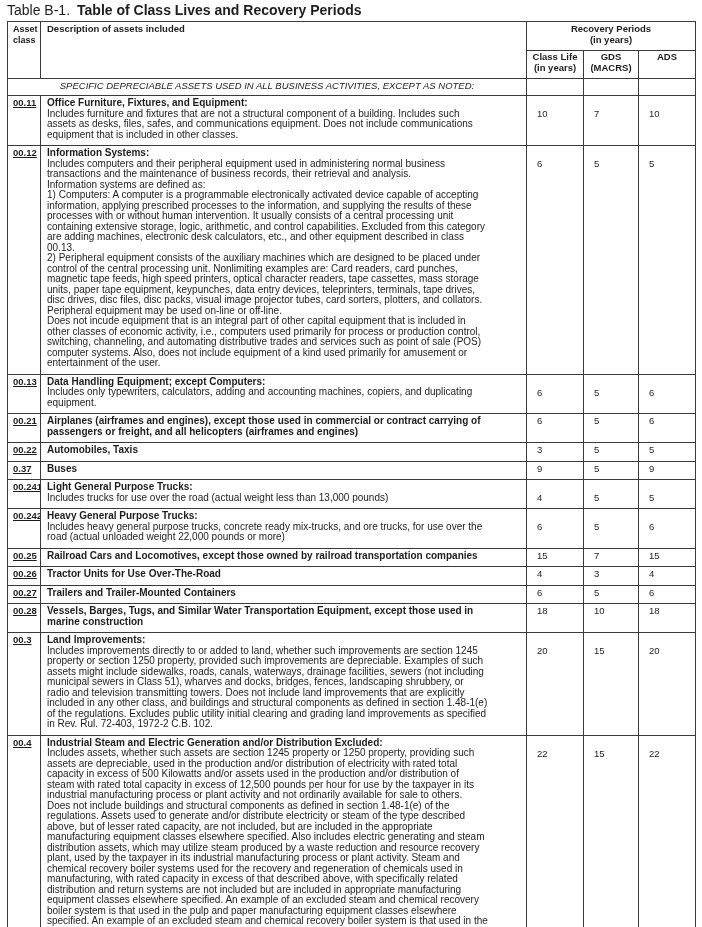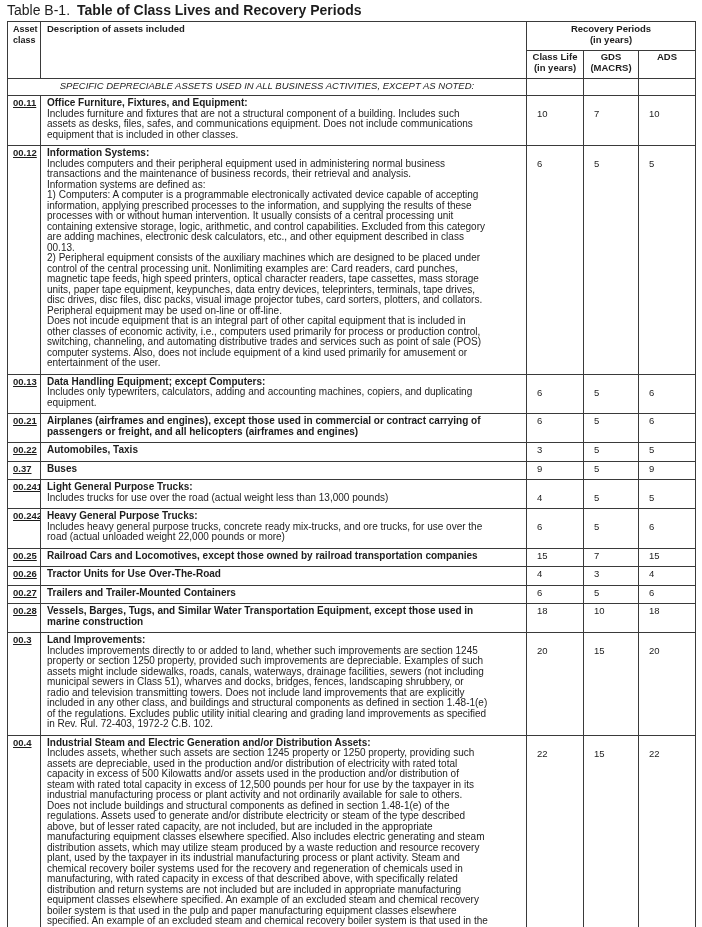--- a/index.html
+++ b/index.html
@@ -266,21 +266,21 @@
     <div class="row-para">Includes improvements directly to or added to land, whether such improvements are section 1245 property or section 1250 property, provided such improvements are depreciable. Examples of such assets might include sidewalks, roads, canals, waterways, drainage facilities, sewers (not including municipal sewers in Class 51), wharves and docks, bridges, fences, landscaping shrubbery, or radio and television transmitting towers. Does not include land improvements that are explicitly included in any other class, and buildings and structural components as defined in section 1.48-1(e) of the regulations. Excludes public utility initial clearing and grading land improvements as specified in Rev. Rul. 72-403, 1972-2 C.B. 102.</div>
           </td>
     <td class="num offset">20</td>
     <td class="num offset">15</td>
     <td class="num offset">20</td>
   </tr>
 
   <tr>
     <td class="asset">00.4</td>
     <td class="desc">
-      <div class="row-title">Industrial Steam and Electric Generation and/or Distribution Assets:</div>
+      <div class="row-title">Industrial Steam and Electric Generation and/or Distribution Excluded:</div>
     <div class="row-para">Includes assets, whether such assets are section 1245 property or 1250 property, providing such assets are depreciable, used in the production and/or distribution of electricity with rated total capacity in excess of 500 Kilowatts and/or assets used in the production and/or distribution of steam with rated total capacity in excess of 12,500 pounds per hour for use by the taxpayer in its industrial manufacturing process or plant activity and not ordinarily available for sale to others. Does not include buildings and structural components as defined in section 1.48-1(e) of the regulations. Assets used to generate and/or distribute electricity or steam of the type described above, but of lesser rated capacity, are not included, but are included in the appropriate manufacturing equipment classes elsewhere specified. Also includes electric generating and steam distribution assets, which may utilize steam produced by a waste reduction and resource recovery plant, used by the taxpayer in its industrial manufacturing process or plant activity. Steam and chemical recovery boiler systems used for the recovery and regeneration of chemicals used in manufacturing, with rated capacity in excess of that described above, with specifically related distribution and return systems are not included but are included in appropriate manufacturing equipment classes elsewhere specified. An example of an excluded steam and chemical recovery boiler system is that used in the pulp and paper manufacturing equipment classes elsewhere specified. An example of an excluded steam and chemical recovery boiler system is that used in the pulp and paper manufacturing industry.</div>
           </td>
     <td class="num offset">22</td>
     <td class="num offset">15</td>
     <td class="num offset">22</td>
   </tr>
 </tbody>
   </table>
 
 </div>

